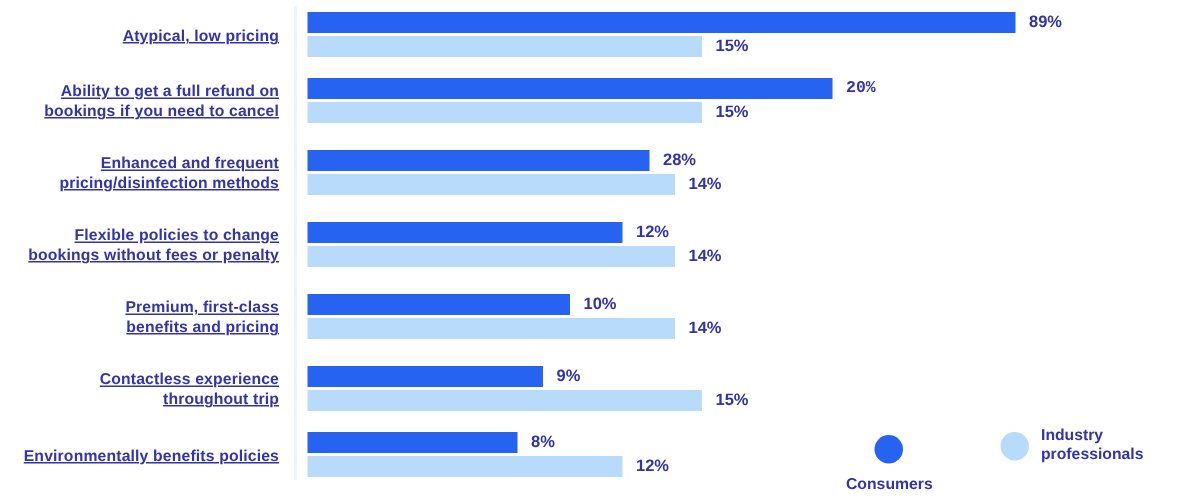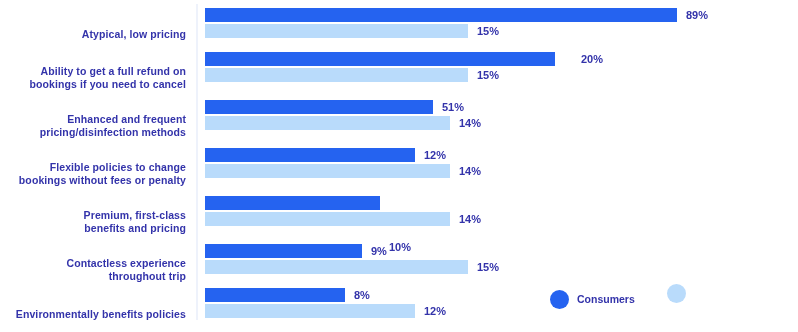--- a/index.html
+++ b/index.html
@@ -43,29 +43,30 @@
   .group {
     position: absolute;
     left: 0;
     width: 798px;
     height: 40px;
   }
 
   .cat-label {
     position: absolute;
     right: 612px;            
-    top: 12px;
+    top: 2px;
     width: 180px;
     text-align: right;
     color: #3333aa;
     font-size: 10.5px;
     font-weight: bold;
     line-height: 13px;
     letter-spacing: 0.1px;
     white-space: pre-line;
+    text-decoration: underline;
   }
   .cat-label.one-line { padding-top: 12px; }
   .cat-label.two-line { padding-top: 5px; }
 
   .bar-row {
     position: absolute;
     left: 205px;
     height: 14px;
   }
   .bar-row.first  { top: 4px; }
@@ -99,21 +100,21 @@
     width: 250px;
     height: 40px;
   }
   .legend-item {
     position: absolute;
     top: 0;
     display: flex;
     align-items: center;
     gap: 8px;
   }
-  .legend-item.consumers { left: 5px;  top: 7px; }
+  .legend-item.consumers { left: 19px;  top: 7px; flex-direction: column; }
   .legend-item.industry  { left: 122px; top: 1px; }
 
   .legend-swatch {
     width: 19px;
     height: 19px;
     border-radius: 50%;
     flex: 0 0 auto;
   }
   .legend-swatch.consumers { background: #2563f0; }
   .legend-swatch.industry  { background: #b9dbfb; }
@@ -145,34 +146,34 @@
         <div class="bar industry" style="width:263px;"></div>
         <div class="bar-value" style="left:272px;">15%</div>
       </div>
     </div>
 
     <div class="group" style="top:48px;">
       <div class="cat-label two-line">Ability to get a full refund on
 bookings if you need to cancel</div>
       <div class="bar-row first">
         <div class="bar consumers" style="width:350px;"></div>
-        <div class="bar-value" style="left:376px;">20%</div>
+        <div class="bar-value" style="left:359px;font-family:Liberation Mono, monospace;">20%</div>
       </div>
       <div class="bar-row second">
         <div class="bar industry" style="width:263px;"></div>
         <div class="bar-value" style="left:272px;">15%</div>
       </div>
     </div>
 
     <div class="group" style="top:96px;">
       <div class="cat-label two-line">Enhanced and frequent
 pricing/disinfection methods</div>
       <div class="bar-row first">
         <div class="bar consumers" style="width:228px;"></div>
-        <div class="bar-value" style="left:237px;">51%</div>
+        <div class="bar-value" style="left:237px;">28%</div>
       </div>
       <div class="bar-row second">
         <div class="bar industry" style="width:245px;"></div>
         <div class="bar-value" style="left:254px;">14%</div>
       </div>
     </div>
 
     <div class="group" style="top:144px;">
       <div class="cat-label two-line">Flexible policies to change
 bookings without fees or penalty</div>
@@ -184,21 +185,21 @@
         <div class="bar industry" style="width:245px;"></div>
         <div class="bar-value" style="left:254px;">14%</div>
       </div>
     </div>
 
     <div class="group" style="top:192px;">
       <div class="cat-label two-line">Premium, first-class
 benefits and pricing</div>
       <div class="bar-row first">
         <div class="bar consumers" style="width:175px;"></div>
-        <div class="bar-value" style="left:184px;margin-top:44px;">10%</div>
+        <div class="bar-value" style="left:184px;">10%</div>
       </div>
       <div class="bar-row second">
         <div class="bar industry" style="width:245px;"></div>
         <div class="bar-value" style="left:254px;">14%</div>
       </div>
     </div>
 
     <div class="group" style="top:240px;">
       <div class="cat-label two-line">Contactless experience
 throughout trip</div>
@@ -226,16 +227,18 @@
 
   </div>
 
   <div class="legend">
     <div class="legend-item consumers">
       <span class="legend-swatch consumers"></span>
       <span class="legend-label">Consumers</span>
     </div>
     <div class="legend-item industry">
       <span class="legend-swatch industry"></span>
+      <span class="legend-label">Industry
+professionals</span>
     </div>
   </div>
 
 </div>
 
 </body></html>

